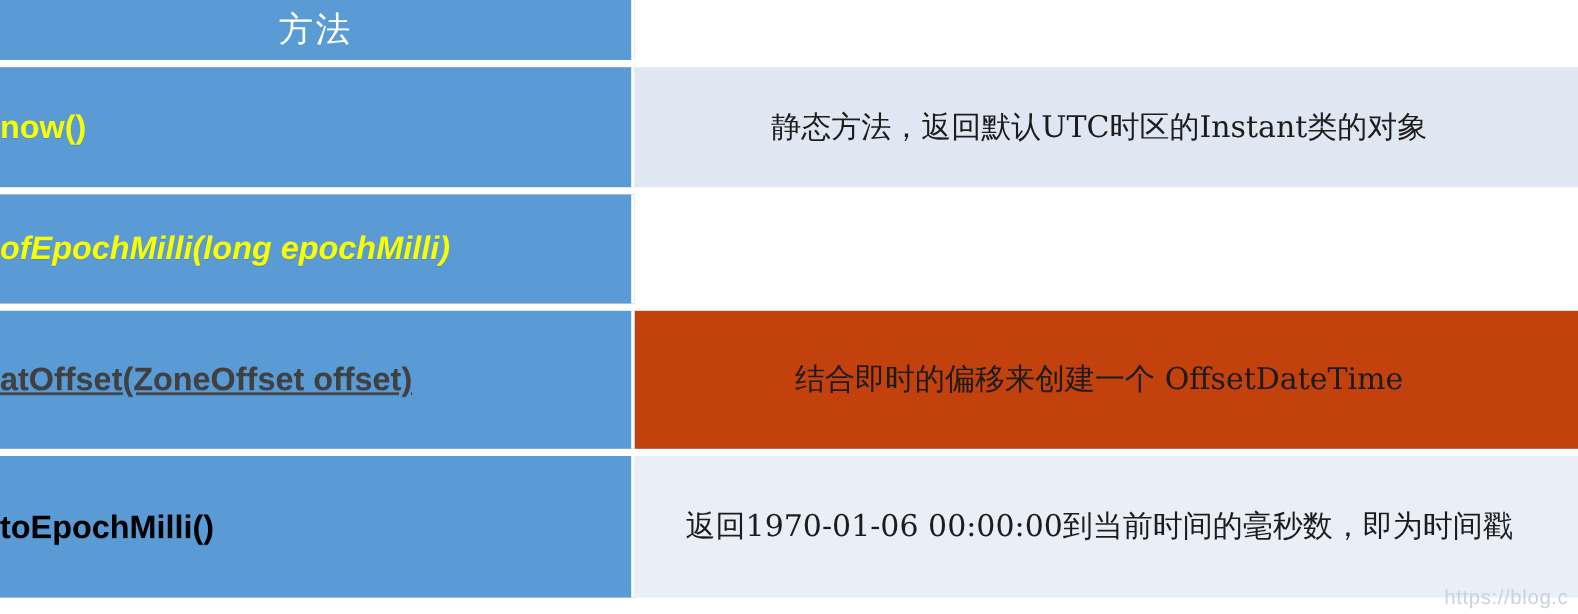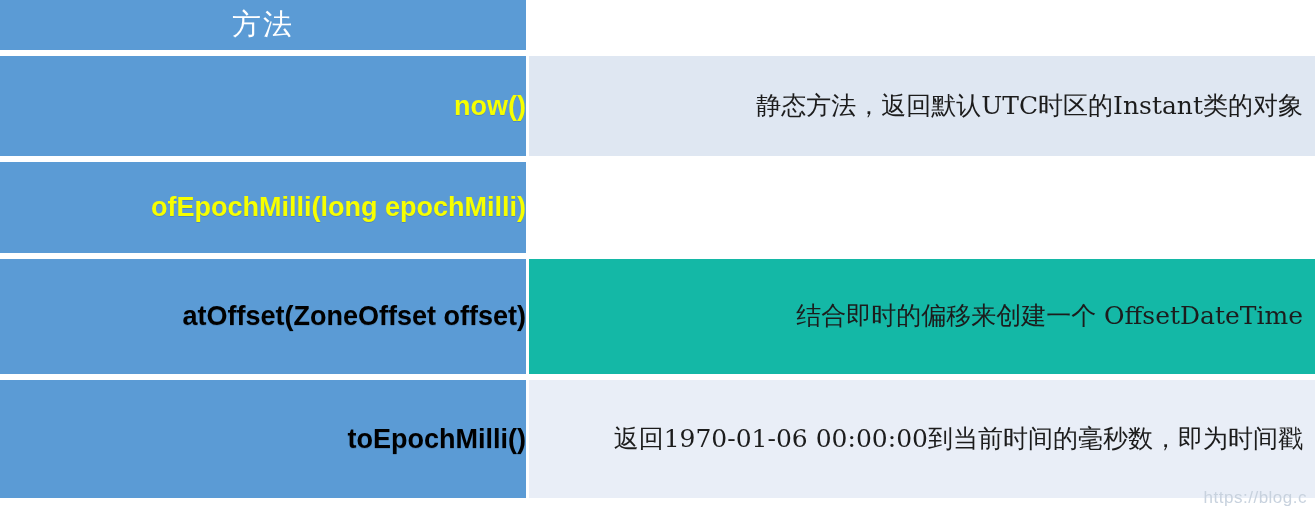--- a/index.html
+++ b/index.html
@@ -31,30 +31,30 @@
     box-sizing: border-box;
     display: flex;
     align-items: center;
     overflow: hidden;
   }
 
   
   .cell-method {
     width: 529px;
     flex: 0 0 529px;
-    justify-content: flex-end;
+    justify-content: flex-start;
     text-align: center;
     background: #5b9bd5;
     border-right: 3px solid #ffffff;
   }
 
   
   .cell-desc {
     flex: 1 1 auto;
-    justify-content: flex-end;
+    justify-content: center;
     padding-left: 0;
     padding-right: 12px;
     color: #1a1a1a;
   }
 
   
   .row-header { height: 50px; }
   .row-header .cell-method,
   .row-header .cell-desc {
     background: #5b9bd5;
@@ -67,37 +67,37 @@
     font-size: 29px;
     font-weight: 400;
     letter-spacing: 2px;
     font-family: "DejaVu Serif", "Liberation Serif", serif;
   }
 
   .gap { height: 6px; background: #ffffff; width: 100%; }
 
   
   .row-1 { height: 100px; }
-  .row-2 { height: 91px; }
+  .row-2 { height: 91px; font-style: italic; }
   .row-3 { height: 115px; }
   .row-4 { height: 118px; }
 
   .row-1 .cell-desc { background: #dfe7f2; }
   .row-2 .cell-desc { background: #edf1f8; }
-  .row-3 .cell-desc { background: #14b8a6; }
+  .row-3 .cell-desc { background: #c2410c; }
   .row-4 .cell-desc { background: #e9eef7; }
 
   .method-text {
     font-size: 27px;
     font-weight: bold;
     line-height: 1.2;
     text-shadow: 0 1px 0 rgba(0,0,0,0.12);
   }
   .m-yellow { color: #f7ff00; }
-  .m-gold   { color: #000000; }
+  .m-gold   { color: #404040; text-decoration: underline; }
   .m-white  { color: #000000; }
 
   .desc-text {
     font-size: 25px;
     line-height: 1.45;
     font-family: "DejaVu Serif", "Liberation Serif", serif;
     color: #1c1c1c;
   }
 
   

